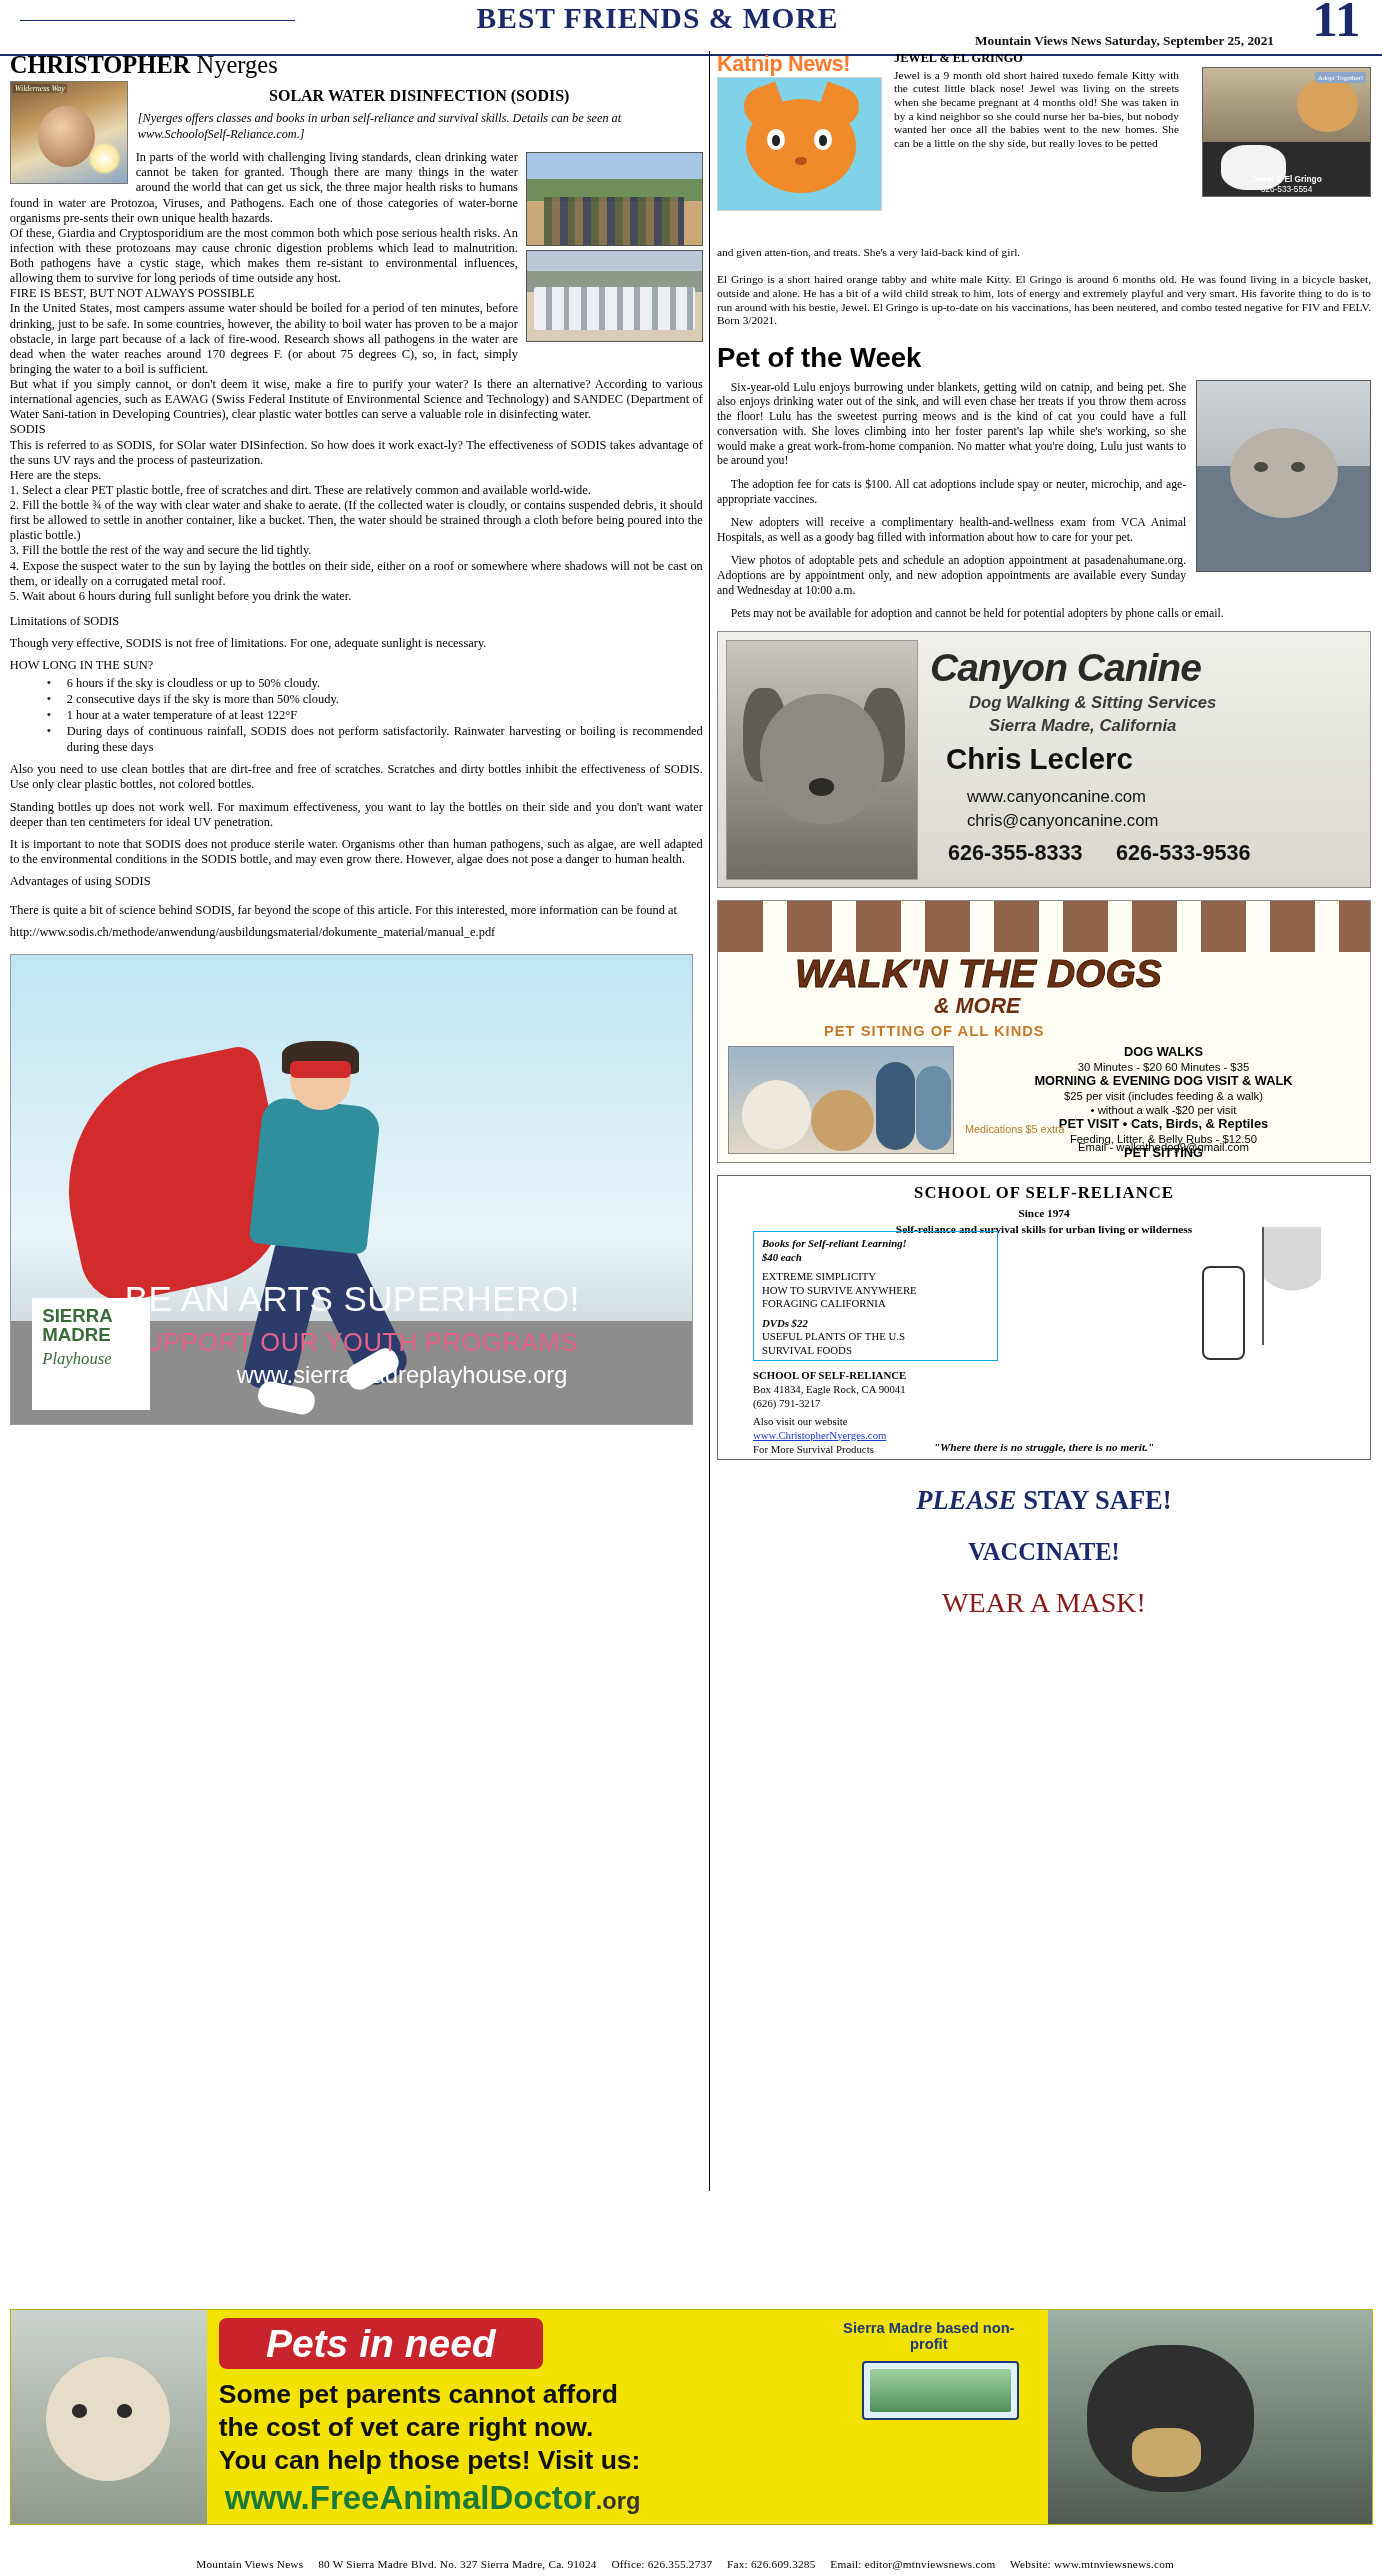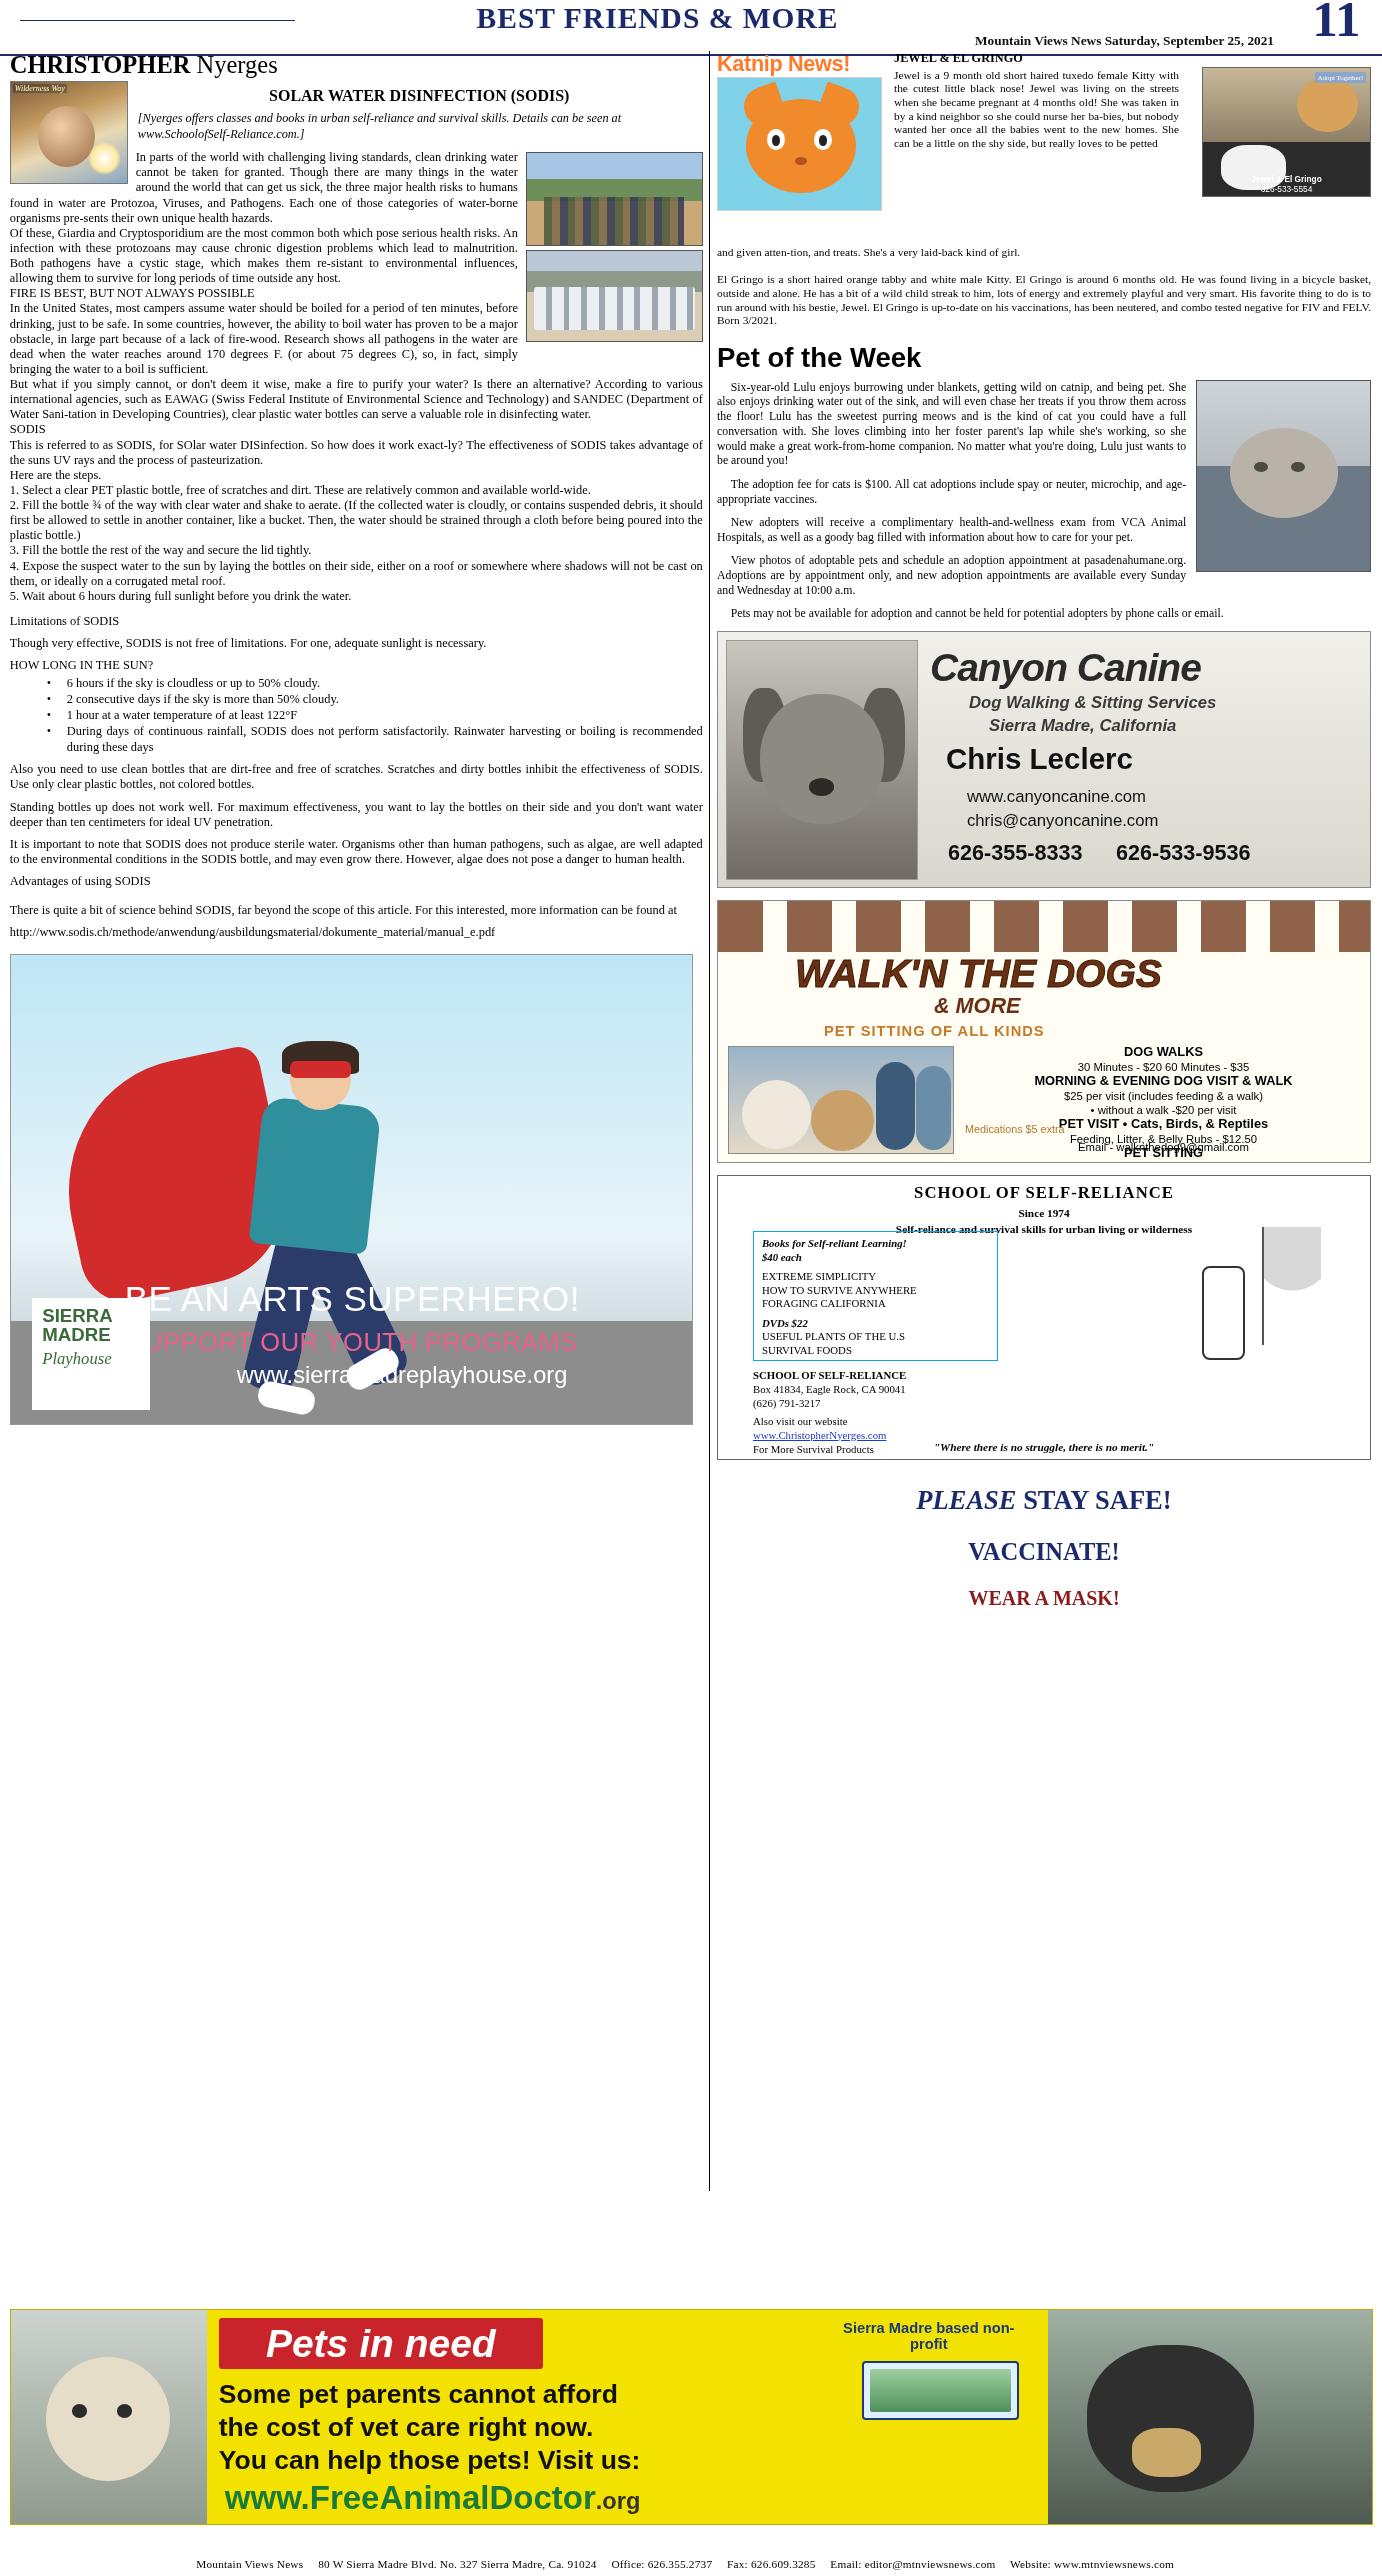--- a/index.html
+++ b/index.html
@@ -320,21 +320,21 @@
   .school-quote {
     position:absolute; left:0; bottom:5.9px; width:100%; text-align:center;
     font-style:italic; font-size:11.3px; font-weight:bold;
   }
 
   
   .safe-block { margin-top:25.5px; text-align:center; }
   .safe-1 { font-size:26.5px; font-weight:bold; color:#1b2a6b; font-style:italic; }
   .safe-1 .p2 { font-style:normal; }
   .safe-2 { font-size:24.5px; font-weight:bold; color:#1b2a6b; margin-top:21.6px; }
-  .safe-3 { font-size:20px; font-weight:bold; color:#8b1a1a; margin-top:21.6px; }
+  .safe-3 { font-size:28px; font-weight:normal; color:#8b1a1a; margin-top:21.6px; }
 
   
   .banner {
     position:absolute; left:9.8px; top:2309px; width:1363px; height:216px;
     border:1px solid #b9b100; background:#f3e200; overflow:hidden;
   }
   .banner-dog-l {
     position:absolute; left:0; top:0; width:196px; height:214px;
     background:linear-gradient(#cdd4cf,#8f9a8c); overflow:hidden;
   }
@@ -342,21 +342,21 @@
   .banner-dog-l .e1,.banner-dog-l .e2{position:absolute;top:94px;width:15.7px;height:13.7px;border-radius:50%;background:#2b2b2b;}
   .banner-dog-l .e1{left:61px;} .banner-dog-l .e2{left:106px;}
   .banner-dog-r {
     position:absolute; right:0; top:0; width:324px; height:214px;
     background:linear-gradient(#9fb1a4,#4f5a50); overflow:hidden;
   }
   .banner-dog-r .h{position:absolute;left:39px;top:35px;width:167px;height:147px;border-radius:46%;background:#2f2f2f;}
   .banner-dog-r .sn{position:absolute;left:84px;top:118px;width:69px;height:49px;border-radius:40%;background:#c9a96a;}
   .pets-need {
     position:absolute; left:208px; top:7.9px; width:324px; height:51px;
-    background:#c9242b; border-radius:3px;
+    background:#c9242b; border-radius:8px;
   }
   .pets-need span {
     display:block; text-align:center; color:#fff; font-family:"Liberation Sans", sans-serif;
     font-weight:bold; font-style:italic; font-size:39px; line-height:51px;
   }
   .banner-l1, .banner-l2, .banner-l3 {
     position:absolute; left:208px; font-family:"Liberation Sans", sans-serif;
     font-weight:bold; font-size:26.5px; color:#111;
   }
   .banner-l1 { top:69px; }

